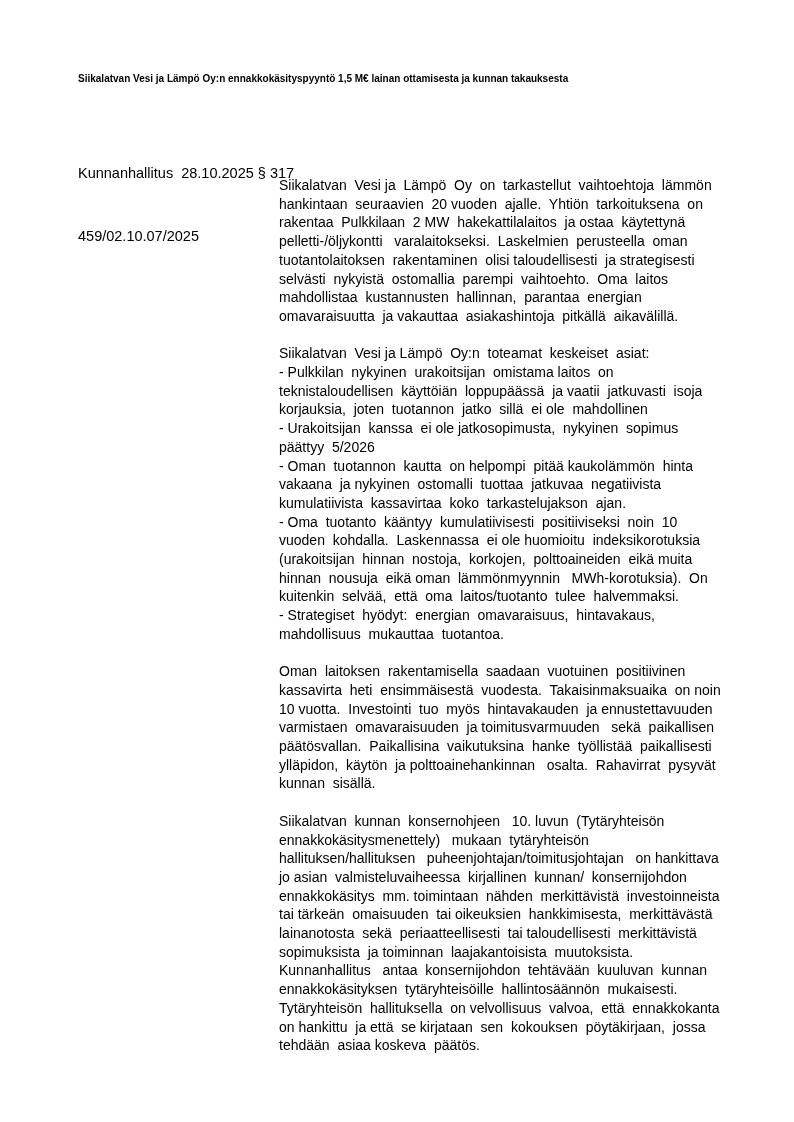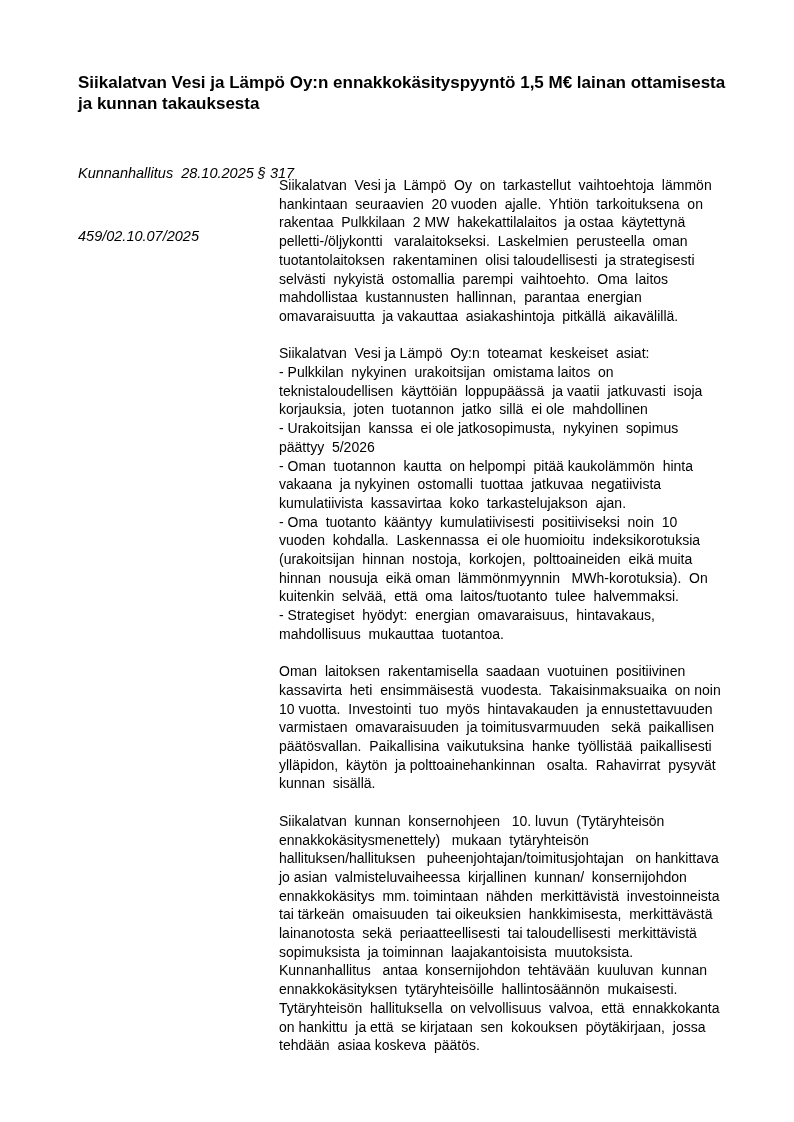--- a/index.html
+++ b/index.html
@@ -14,34 +14,33 @@
     background: #ffffff;
     overflow: hidden;
     font-family: "Liberation Sans", "DejaVu Sans", sans-serif;
     color: #000000;
   }
   .doc-title {
     position: absolute;
     left: 78px;
     top: 61px;
     width: 650px;
-    font-size: 17px;
+    font-size: 10px;
     line-height: 21px;
     font-weight: bold;
     white-space: pre-wrap;
   }
   .doc-meta {
     position: absolute;
     left: 78px;
     top: 121px;
     width: 400px;
     font-size: 14.5px;
     line-height: 21px;
     white-space: pre-wrap;
-    font-style: italic;
   }
   .doc-body {
     position: absolute;
     left: 247px;
     top: 176px;
     width: 478px;
     font-size: 14px;
     line-height: 18.7px;
     margin-left: 32px;
   }

